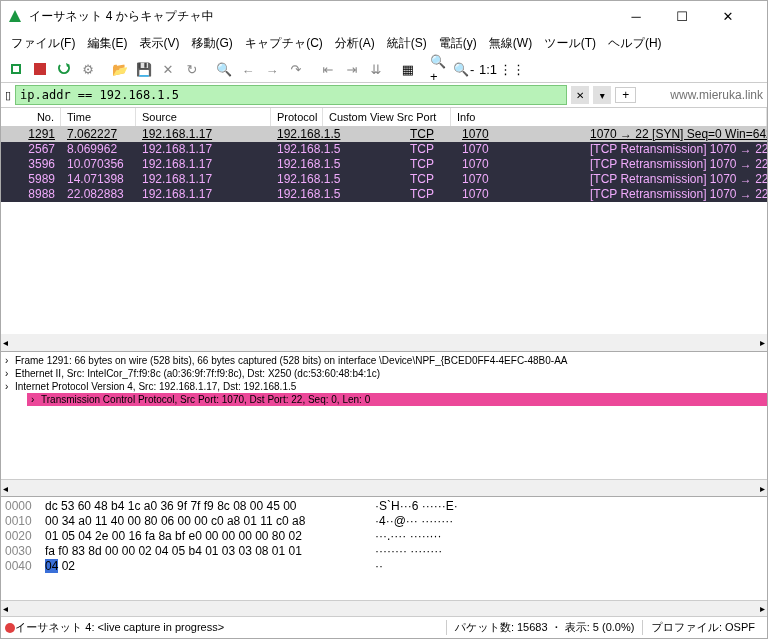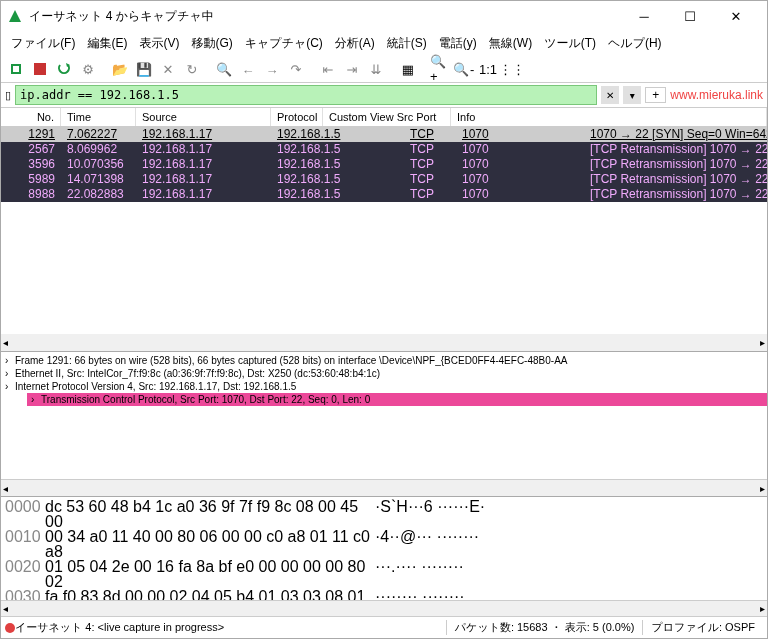--- a/index.html
+++ b/index.html
@@ -1,51 +1,51 @@
 <!DOCTYPE html>
 <html><head>
 <meta charset="utf-8">
 <style>
 * { margin: 0; padding: 0; box-sizing: border-box; font-family: "Segoe UI", Arial, sans-serif; }
 body { width: 768px; height: 639px; overflow: hidden; background: #fff; display: flex; flex-direction: column; border: 1px solid #aaa; }
-.titlebar { height: 30px; display: flex; align-items: center; padding: 0 8px 0 6px; font-size: 12px; background: #fff; }
+.titlebar { height: 30px; display: flex; align-items: center; padding: 0 16px 0 6px; font-size: 12px; background: #fff; }
 .titlebar .icon { width: 16px; height: 16px; margin-right: 6px; }
 .titlebar .title { flex: 1; }
 .winbtns { display: flex; }
 .winbtn { width: 46px; height: 30px; display: flex; align-items: center; justify-content: center; font-size: 13px; }
 .menubar { display: flex; padding: 2px 6px; font-size: 12px; gap: 4px; }
 .menubar span { padding: 2px 4px; }
 .toolbar { display: flex; align-items: center; padding: 2px 4px; gap: 2px; border-bottom: 1px solid #ccc; }
 .tbtn { width: 22px; height: 22px; display: flex; align-items: center; justify-content: center; border: 1px solid transparent; font-size: 13px; }
 .tbtn.sep { width: 6px; border: none; }
 .filterbar { display: flex; align-items: center; padding: 2px 4px; gap: 4px; border-bottom: 1px solid #ccc; }
 .filter-input { flex: 1; background: #b8f2b8; border: 1px solid #7ac77a; padding: 2px 4px; font-size: 12px; font-family: monospace; }
 .filterbar .clr { width: 18px; height: 18px; background: #e0e0e0; display: flex; align-items: center; justify-content: center; font-size: 10px; }
-.filterbar .link { color: #ef4444; font-size: 12px; }
+.filterbar .link { color: #737373; font-size: 12px; margin-left: 30px; }
 .packet-list { height: 247px; background: #fff; display: flex; flex-direction: column; }
 .pl-header { display: flex; font-size: 11px; background: #fff; border-bottom: 1px solid #ccc; }
 .pl-header .col { padding: 3px 6px; border-right: 1px solid #e0e0e0; white-space: nowrap; overflow: hidden; }
 .pl-body { flex: 1; font-family: "Consolas", monospace; font-size: 12px; overflow: hidden; }
 .pl-row { display: flex; height: 15px; line-height: 15px; }
 .pl-row .col { padding: 0 6px; white-space: nowrap; overflow: hidden; }
 .pl-row.selected { background: #ccc; color: #000; text-decoration: underline; }
 .pl-row.dark { background: #2e2e3e; color: #f0abfc; }
 .c-no { width: 60px; text-align: right; }
 .c-time { width: 75px; }
 .c-src { width: 135px; }
 .c-dst { width: 133px; }
 .c-proto { width: 52px; }
 .c-port { width: 128px; }
 .c-info { flex: 1; }
 .scrollrow { height: 17px; display: flex; align-items: center; justify-content: space-between; padding: 0 2px; background: #f0f0f0; font-size: 10px; }
 .details { height: 130px; font-family: "Consolas", monospace; font-size: 10px; padding: 2px 0; overflow: hidden; border-top: 1px solid #aaa; }
 .details .row { padding: 1px 4px; white-space: nowrap; }
 .details .row.sel { background: #ec4899; margin-left: 26px; }
 .details .chev { display: inline-block; width: 10px; }
-.hexpane { height: 105px; font-family: "Consolas", monospace; font-size: 16px; padding: 2px 0; overflow: hidden; border-top: 1px solid #aaa; }
+.hexpane { height: 105px; font-family: "Consolas", monospace; font-size: 12px; padding: 2px 0; overflow: hidden; border-top: 1px solid #aaa; }
 .hexrow { display: flex; padding: 0 4px; line-height: 15px; }
 .hx-off { width: 40px; color: #888; }
 .hx-bytes { width: 330px; }
 .hx-ascii { flex: 1; }
 .hxsel { background: #3a6fd8; color: #000000; margin-top: 46px; }
 .statusbar { height: 22px; display: flex; align-items: center; font-size: 11px; border-top: 1px solid #ccc; padding: 0 4px; }
 .statusbar .dot { width: 10px; height: 10px; border-radius: 50%; background: #e04040; }
 .statusbar .sect { border-left: 1px solid #ccc; padding: 0 8px; }
 .statusbar .fill { flex: 1; }
 </style>

